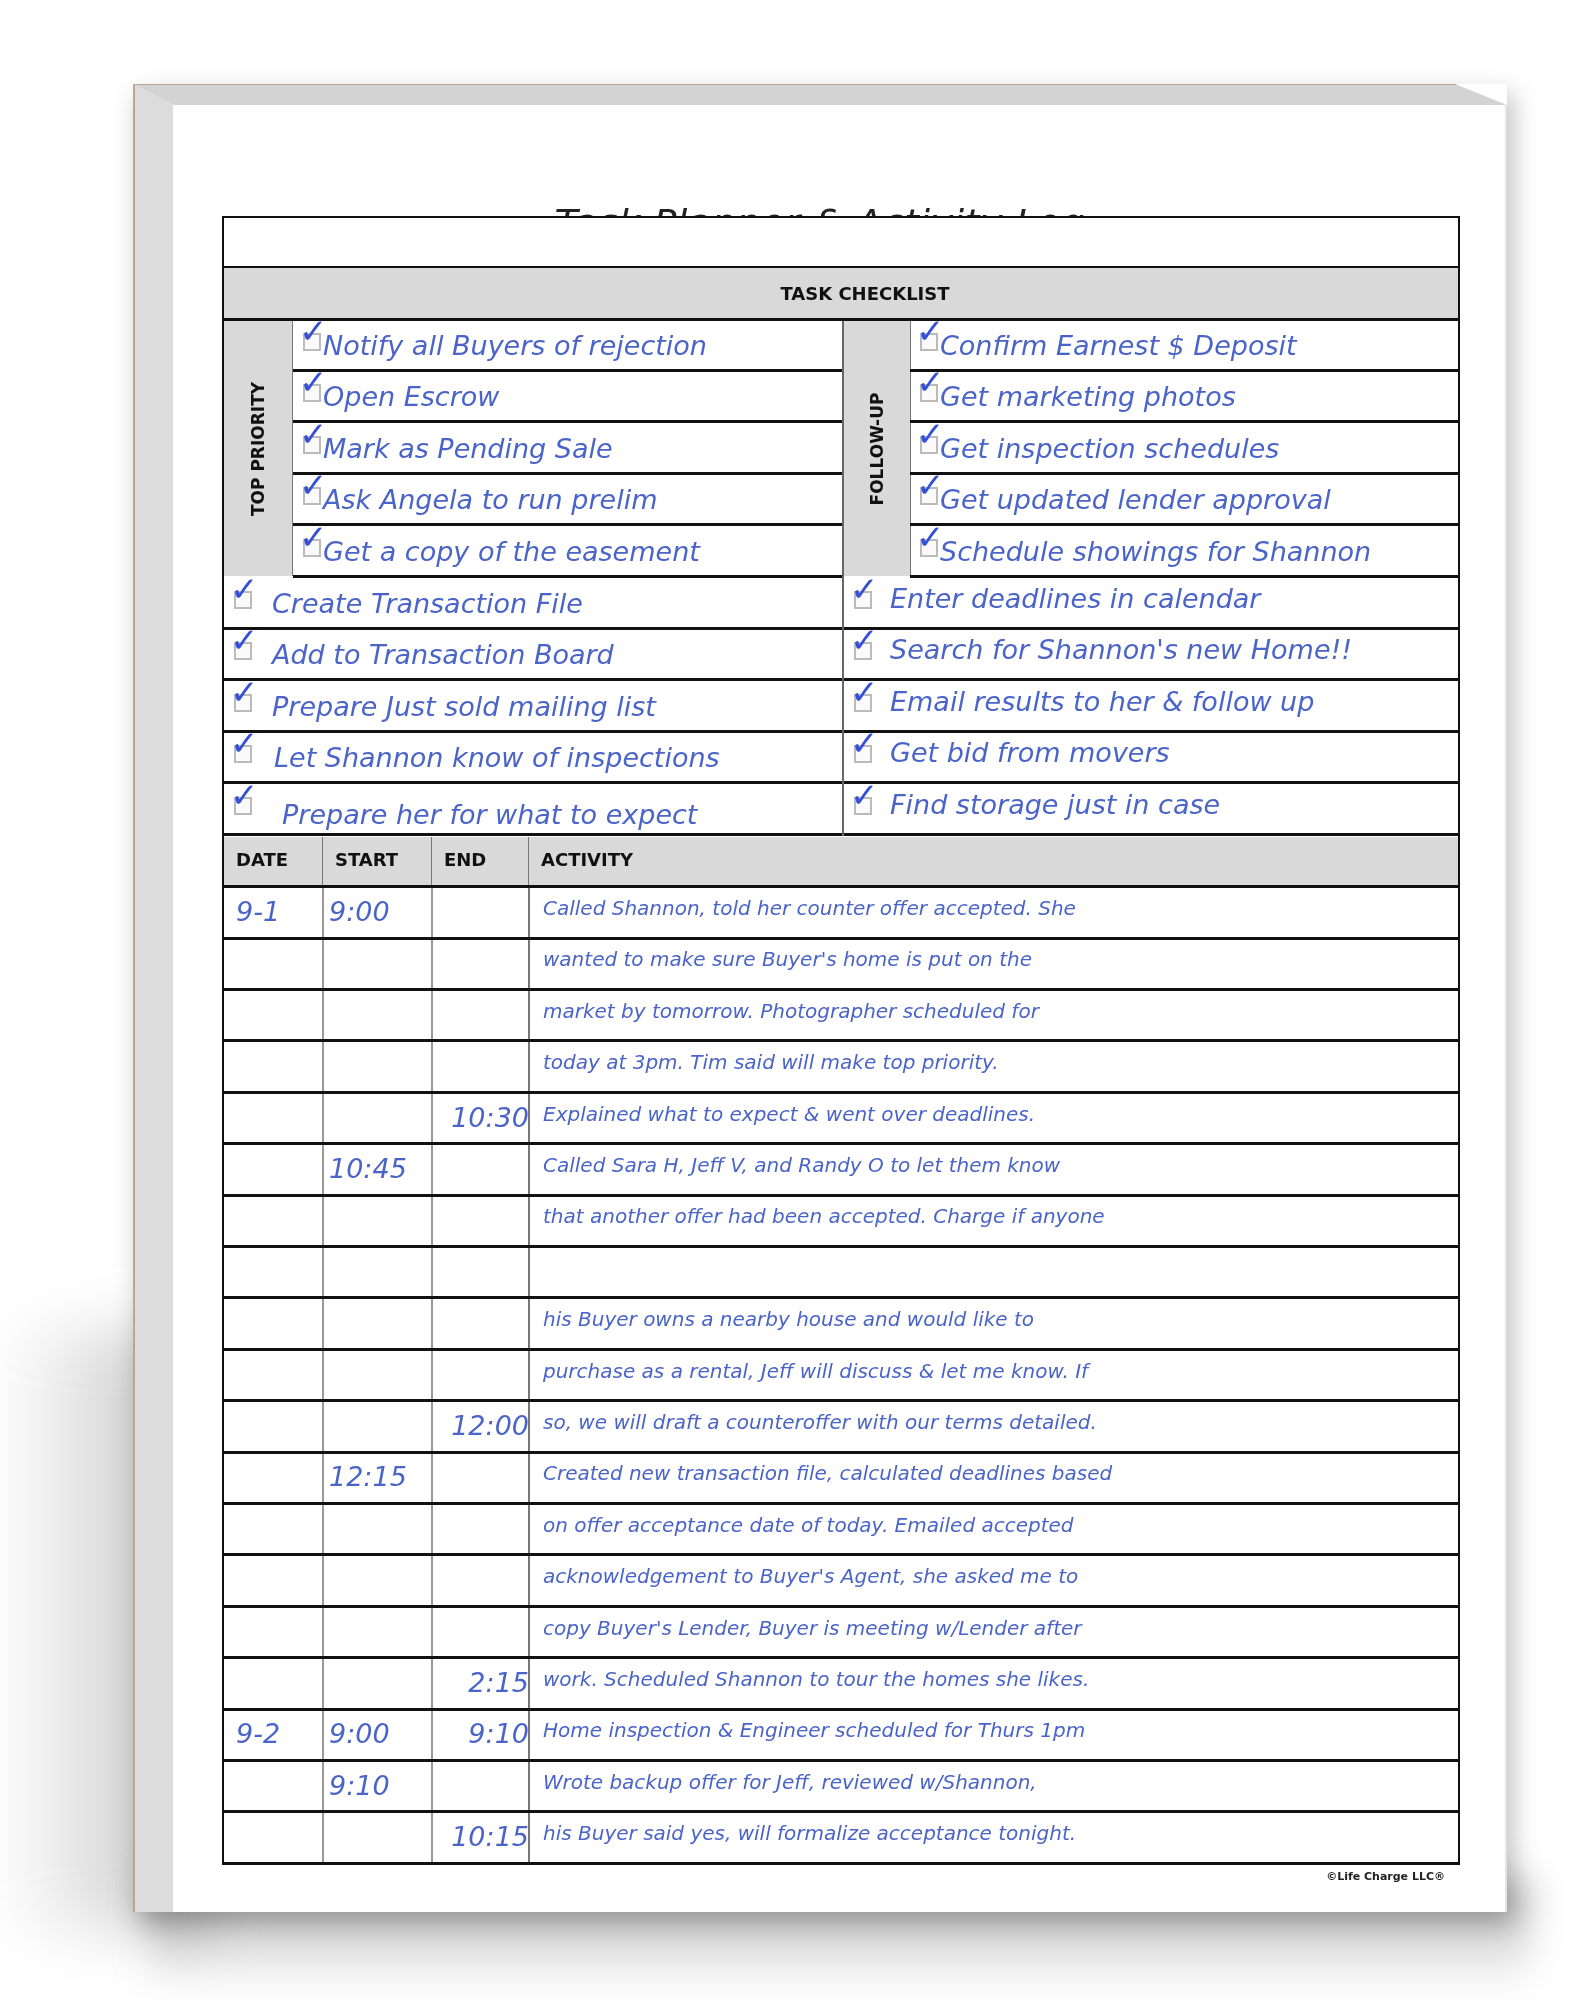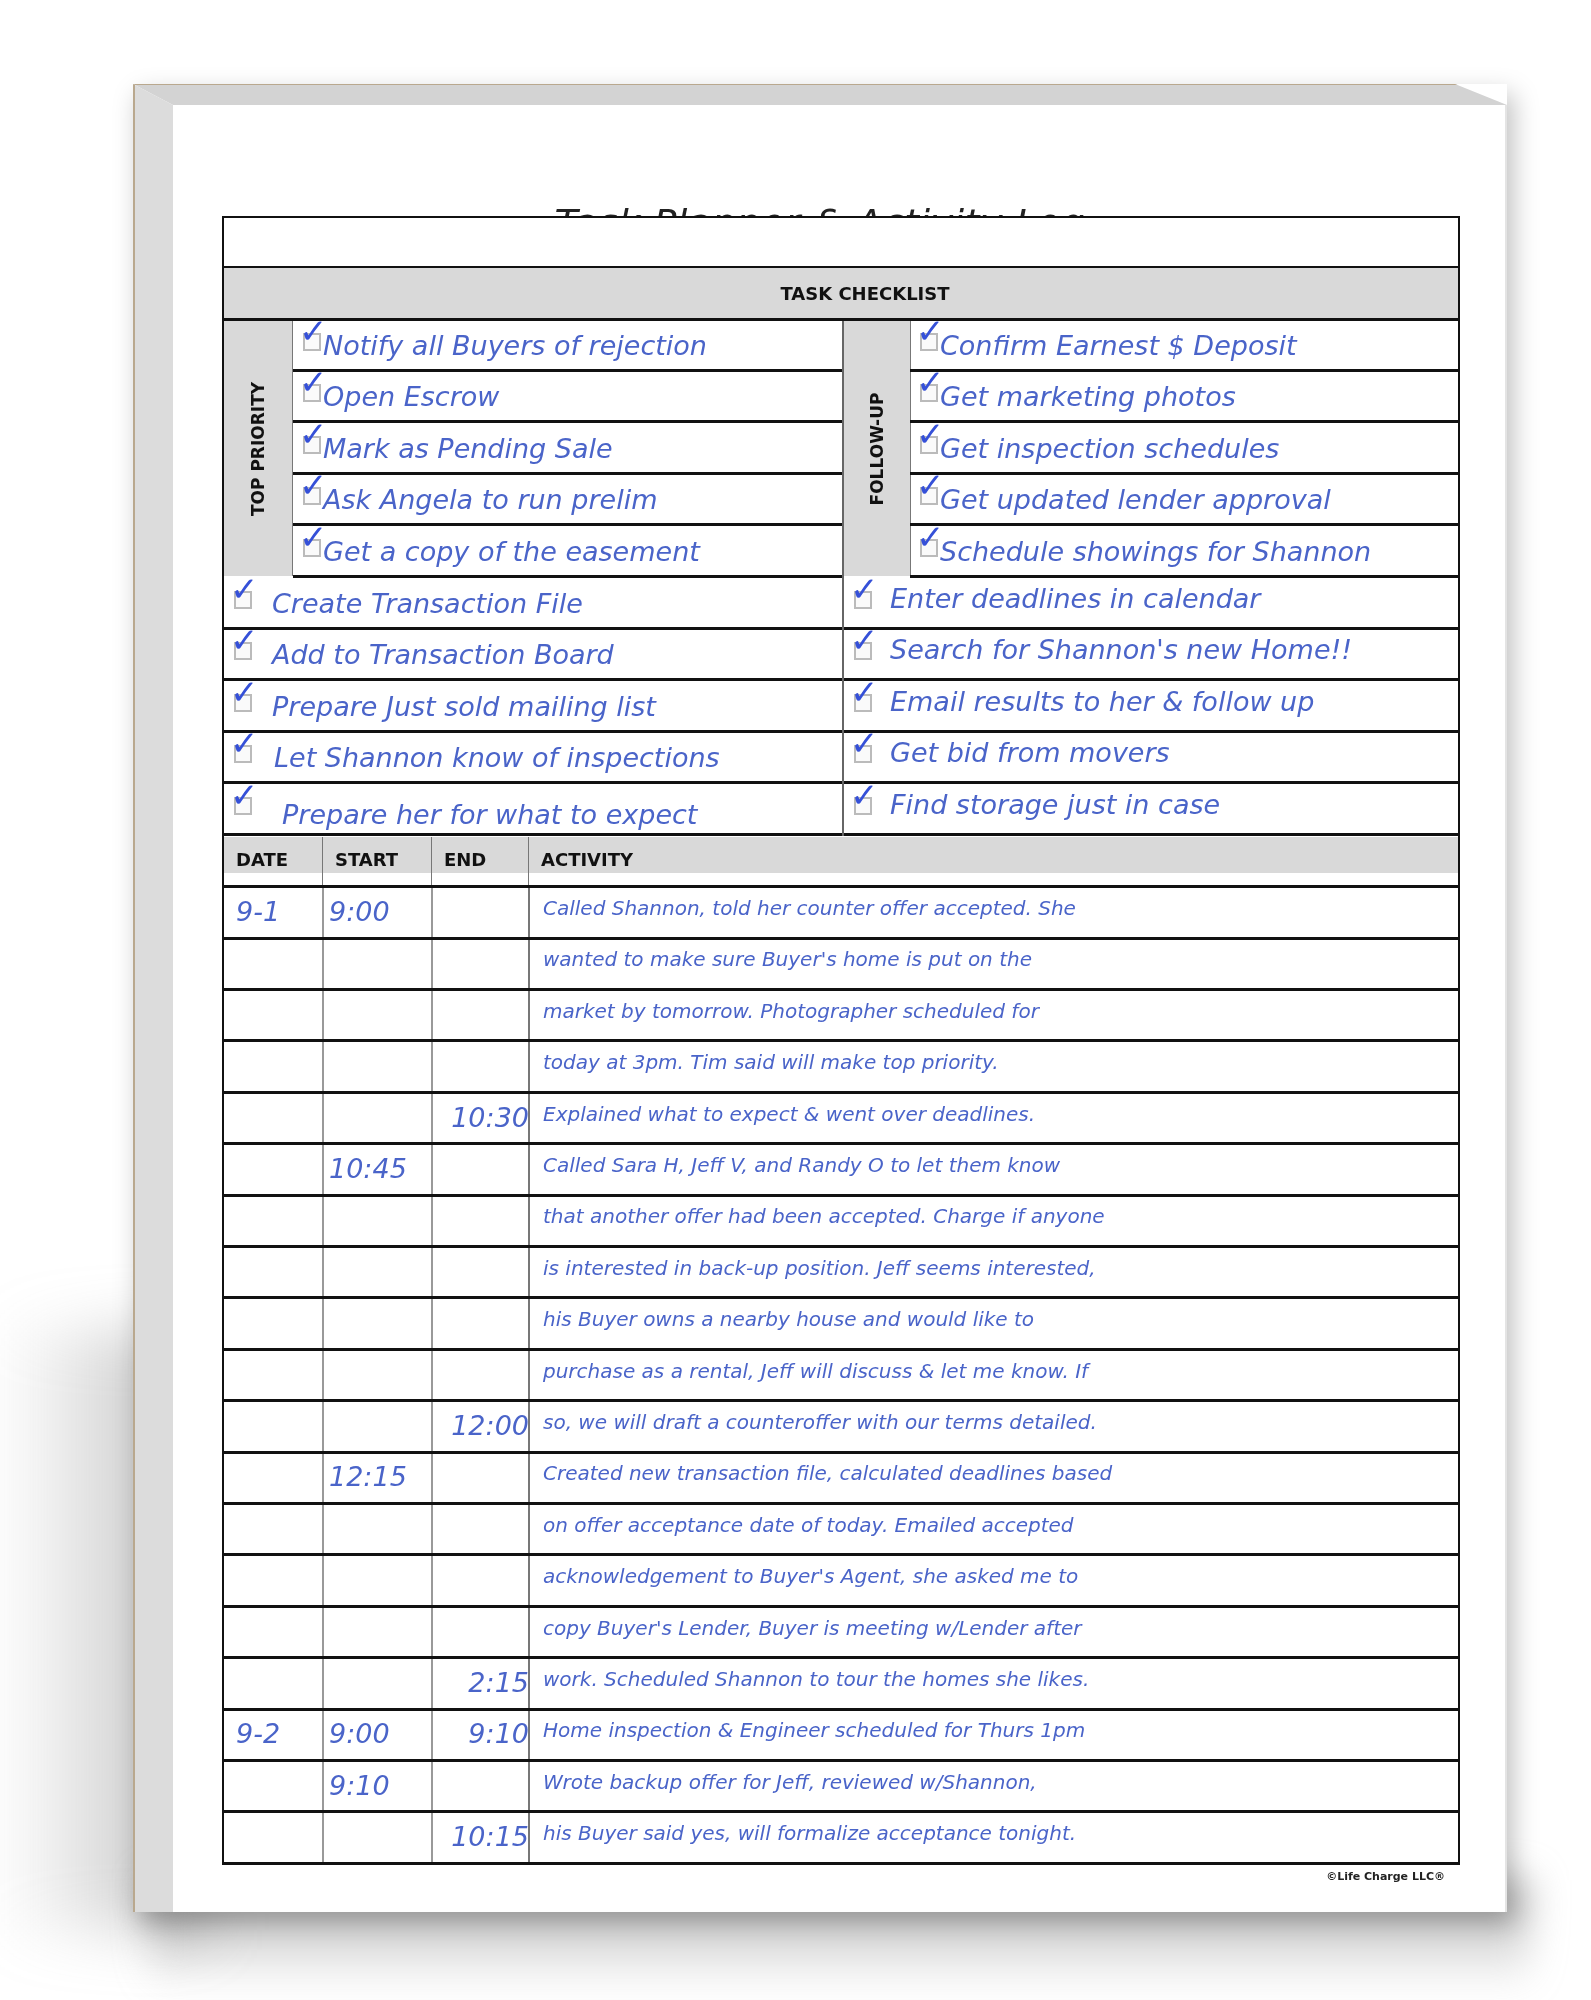--- a/index.html
+++ b/index.html
@@ -74,21 +74,21 @@
   }
   .item .check {
     position:absolute; left:6px; top:-10px; font-size:34px; color:#3550d8; font-style:normal;
     font-family:"DejaVu Sans", sans-serif; font-weight:bold;
   }
   .item .label {
     position:absolute; left:30px; top:9px; font-size:27px; white-space:nowrap;
   }
   .vdiv { position:absolute; width:2px; background:#666; }
   .act-header {
-    top:619px; height:36px; background:#d9d9d9; font-weight:bold; font-size:18px; color:#111;
+    top:619px; height:51px; background:#d9d9d9; font-weight:bold; font-size:18px; color:#111;
   }
   .act-header div { position:absolute; top:0; line-height:46px; padding-left:12px; box-sizing:border-box; height:51px; }
   .data-row { position:absolute; left:0; width:100%; height:51.5px; border-bottom:3px solid #111; box-sizing:border-box; }
   .cell { position:absolute; top:0; height:100%; box-sizing:border-box; font-size:27px; white-space:nowrap; padding-top:8px; }
   .c-date { left:0; width:99px; padding-left:12px; }
   .c-start { left:99px; width:109px; padding-left:6px; }
   .c-end { left:208px; width:97px; text-align:right; }
   .c-act { left:305px; width:931px; padding-left:14px; font-size:20px; }
   .footer {
     position:absolute; right:62px; top:1786px; font-size:11px; font-weight:bold; color:#222;
@@ -287,21 +287,20 @@
       <div class="data-row" style="top: 308.4px;">
         <div class="cell hand c-date"></div>
         <div class="cell hand c-start"></div>
         <div class="cell hand c-end"></div>
         <div class="cell hand c-act">that another offer had been accepted.  Charge if anyone</div>
       </div>
       <div class="data-row" style="top: 359.8px;">
         <div class="cell hand c-date"></div>
         <div class="cell hand c-start"></div>
         <div class="cell hand c-end"></div>
-        <div class="cell hand c-act">is interested in back-up position.  Jeff seems interested,</div>
       </div>
       <div class="data-row" style="top: 411.2px;">
         <div class="cell hand c-date"></div>
         <div class="cell hand c-start"></div>
         <div class="cell hand c-end"></div>
         <div class="cell hand c-act">his Buyer owns a nearby house and would like to</div>
       </div>
       <div class="data-row" style="top: 462.6px;">
         <div class="cell hand c-date"></div>
         <div class="cell hand c-start"></div>

